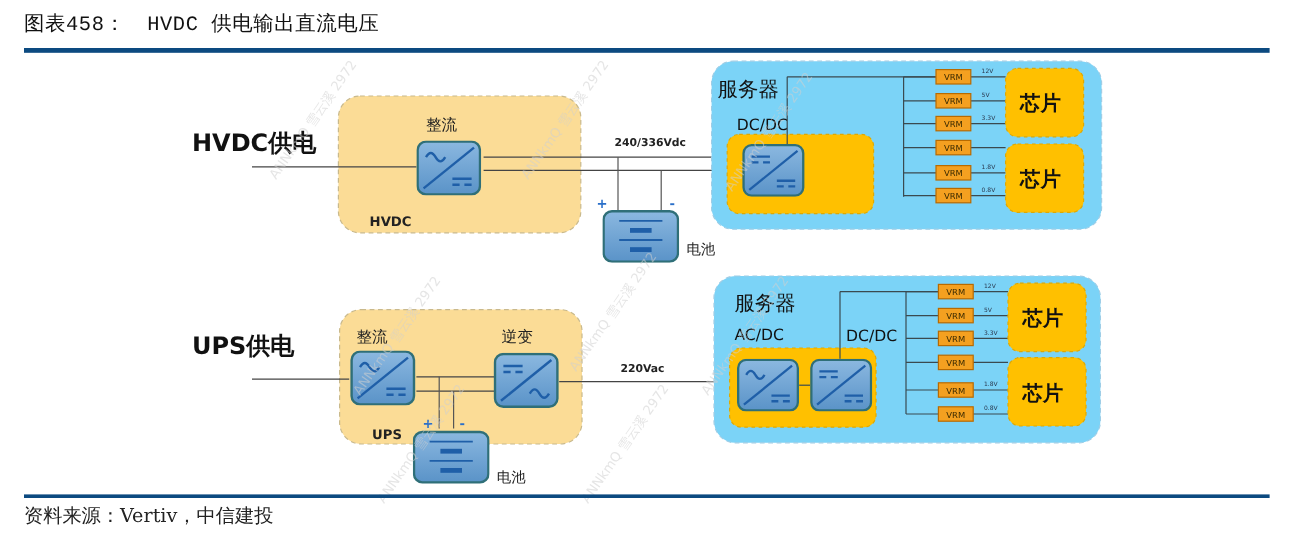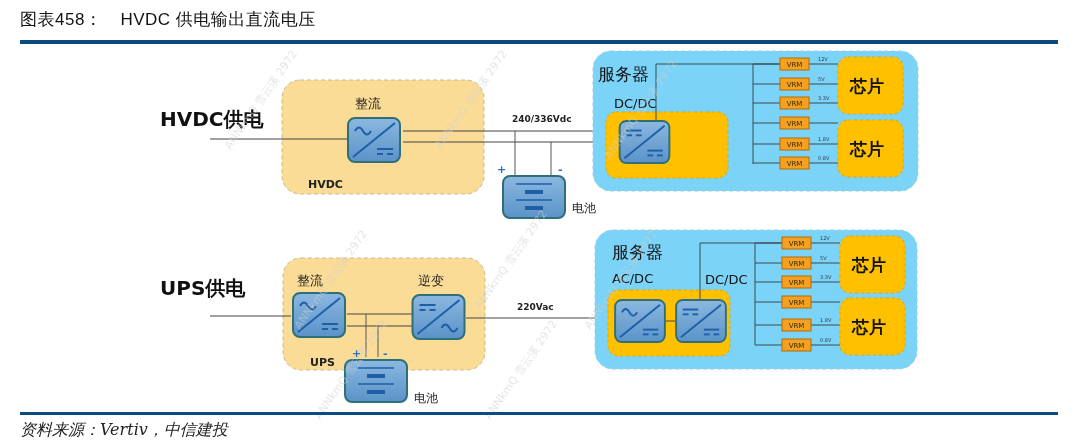--- a/index.html
+++ b/index.html
@@ -1,21 +1,21 @@
 <!DOCTYPE html>
 <html><head>
 <meta charset="utf-8">
 <style>
   html, body { margin:0; padding:0; background:#ffffff; }
   body { width:1080px; height:448px; position:relative; overflow:hidden; font-family:"DejaVu Sans", sans-serif; }
-  .fig-title { position:absolute; left:20px; top:8px; font-family:Liberation Sans, sans-serif; font-size:17px; color:#111; letter-spacing:0.5px; }
+  .fig-title { position:absolute; left:20px; top:8px; font-family:Liberation Mono, monospace; font-size:17px; color:#111; letter-spacing:0.5px; }
   .fig-title .num { margin-right:18px; }
   .rule-top { position:absolute; left:20px; top:40px; width:1038px; height:4px; background:#0c4a80; }
   .rule-bot { position:absolute; left:20px; top:412px; width:1038px; height:3px; background:#0c4a80; }
-  .source { position:absolute; left:20px; top:420px; font-family:"DejaVu Serif", serif; font-style:italic; font-size:16px; color:#222; }
+  .source { position:absolute; left:20px; top:420px; font-family:"DejaVu Serif", serif; font-size:16px; color:#222; }
   svg text { font-family:"DejaVu Sans", sans-serif; }
   #diagram { position:absolute; left:0; top:0; }
 </style>
 </head>
 <body>
 
 <div class="fig-title"><span class="num">图表458：</span><span>HVDC 供电输出直流电压</span></div>
 <div class="rule-top"></div>
 
 <svg id="diagram" width="1080" height="448" viewBox="0 0 1080 448">

